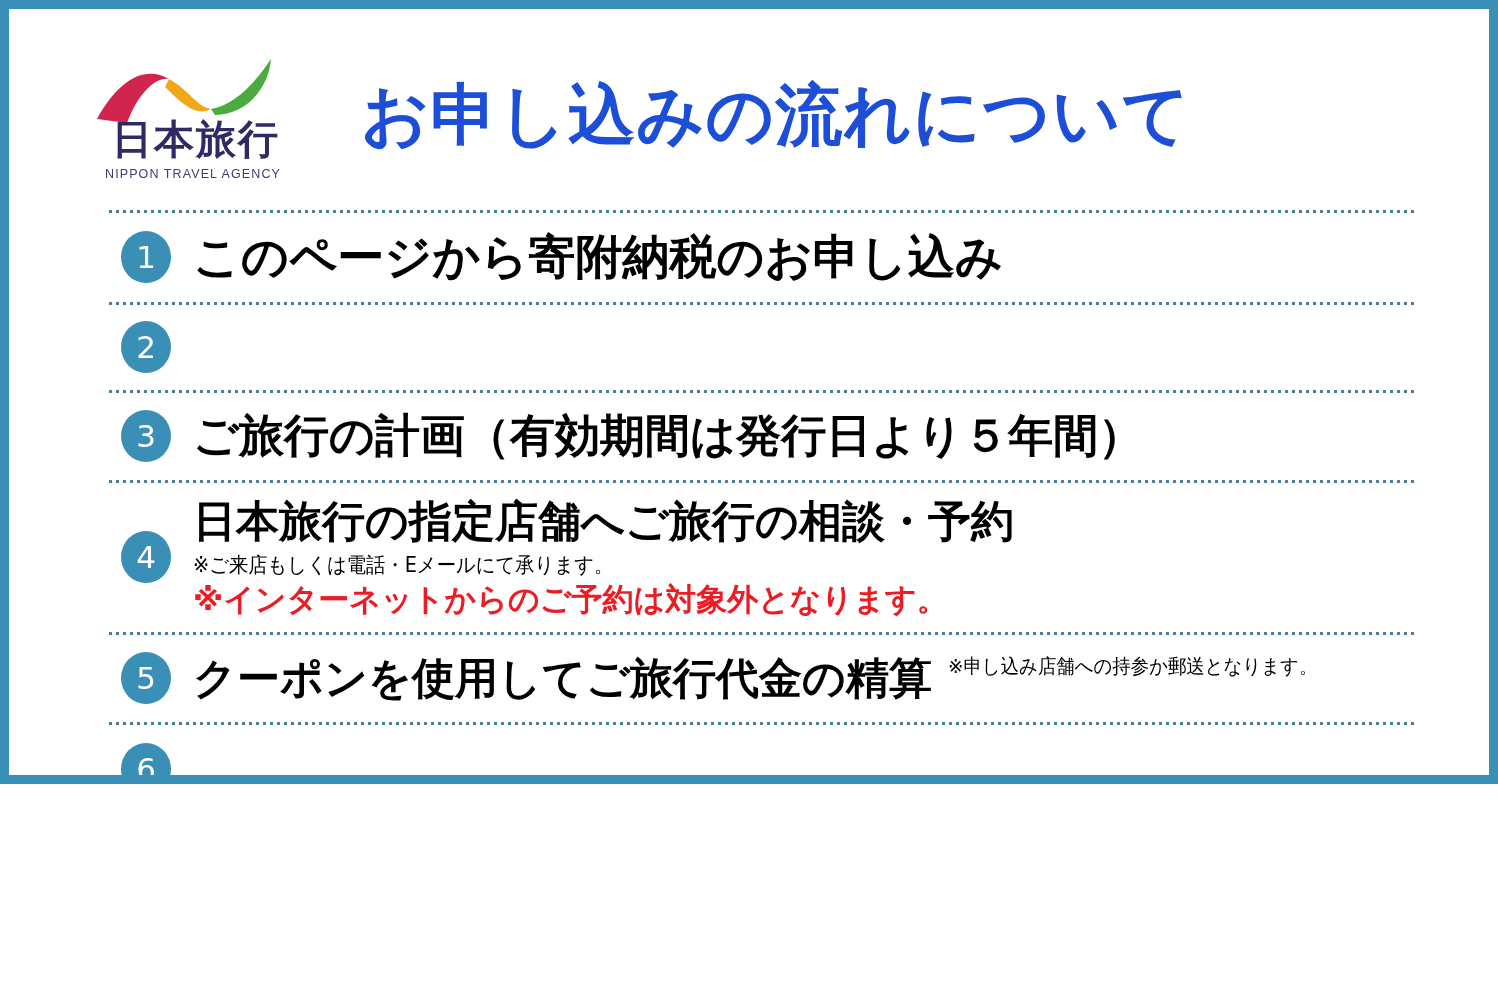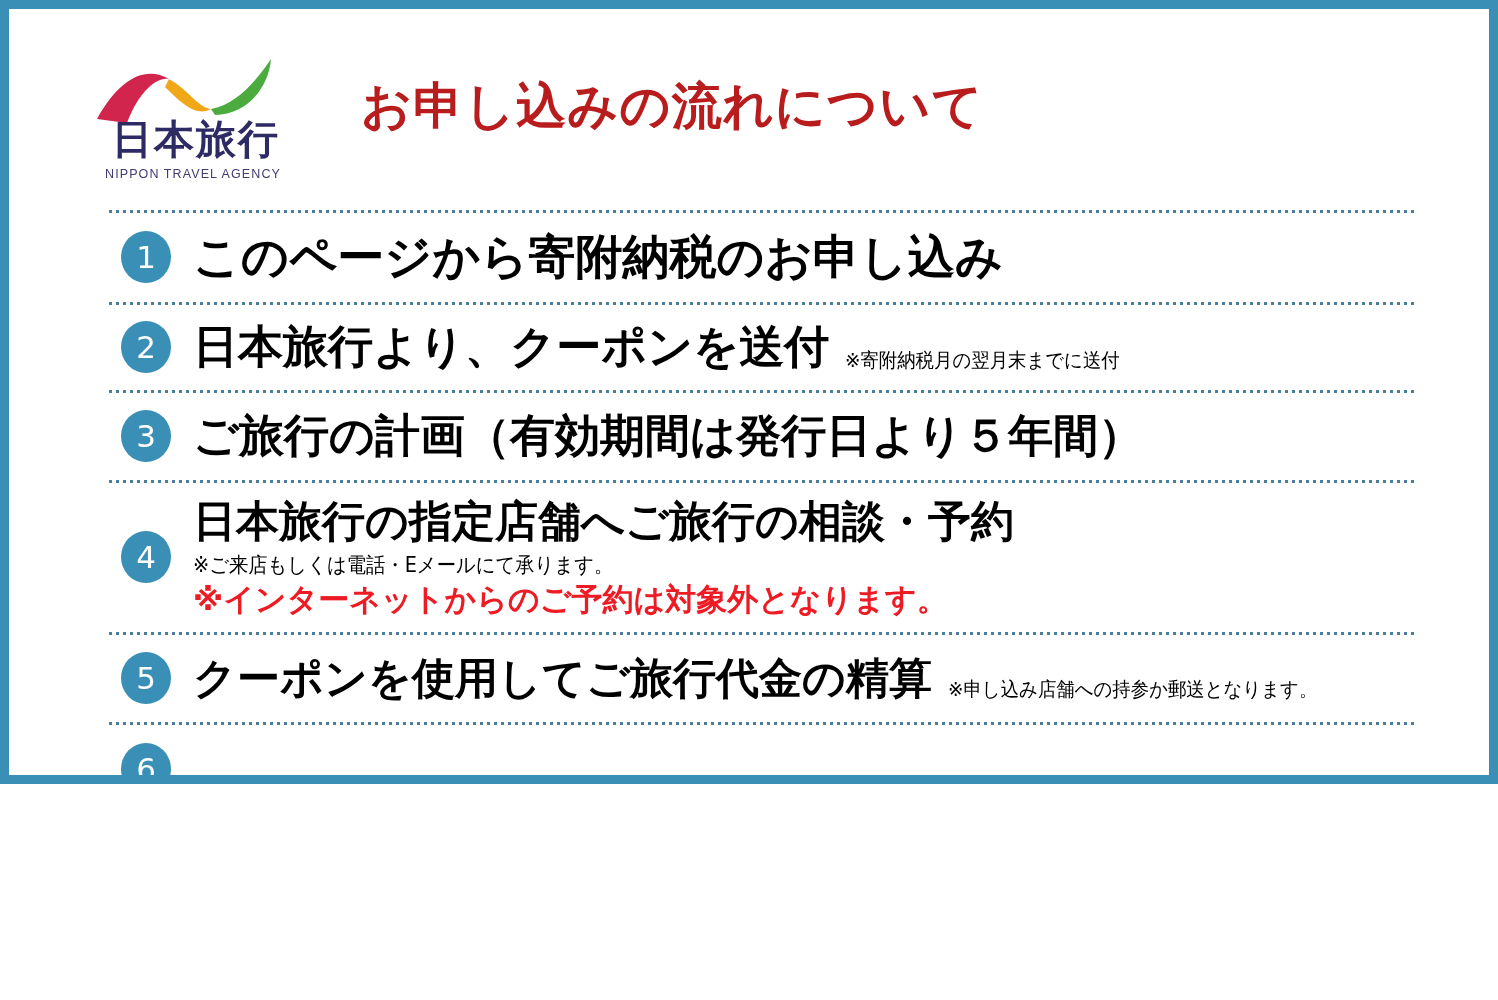--- a/index.html
+++ b/index.html
@@ -74,23 +74,23 @@
     letter-spacing: 1.1px;
     color: #413b73;
     white-space: nowrap;
   }
 
   .title {
     position: absolute;
     left: 348px;
     top: 48px;
     font-family: "DejaVu Sans", sans-serif;
-    font-size: 50px;
-    font-weight: bold;
-    color: #b91c1c;
+    font-size: 67px;
+    font-weight: bold;
+    color: #1d4ed8;
     letter-spacing: 1px;
     line-height: 1.08;
     white-space: nowrap;
   }
 
   
   .steps {
     position: absolute;
     left: 96px;
     top: 196px;
@@ -133,21 +133,21 @@
     margin-left: 12px;
     line-height: 1;
   }
 
   .step-body {
     flex: 1 1 auto;
     min-width: 0;
   }
   .step-main {
     display: flex;
-    align-items: flex-end;
+    align-items: flex-start;
     flex-wrap: nowrap;
   }
   .headline {
     font-family: "DejaVu Sans", sans-serif;
     font-weight: bold;
     color: #000000;
     white-space: nowrap;
     line-height: 1.18;
   }
   .h-48 { font-size: 47px; }
@@ -260,26 +260,20 @@
           <div class="step-main">
             <span class="headline h-48">このページから寄附納税のお申し込み</span>
           </div>
         </div>
       </div>
 
       <div class="divider"></div>
 
       <div class="step step-2">
         <div class="badge">2</div>
-        <div class="step-body">
-          <div class="step-main">
-            <span class="headline h-45">日本旅行より、クーポンを送付</span>
-            <span class="note">※寄附納税月の翌月末までに送付</span>
-          </div>
-        </div>
       </div>
 
       <div class="divider"></div>
 
       <div class="step step-3">
         <div class="badge">3</div>
         <div class="step-body">
           <div class="step-main">
             <span class="headline h-45">ご旅行の計画（有効期間は発行日より５年間）</span>
           </div>

